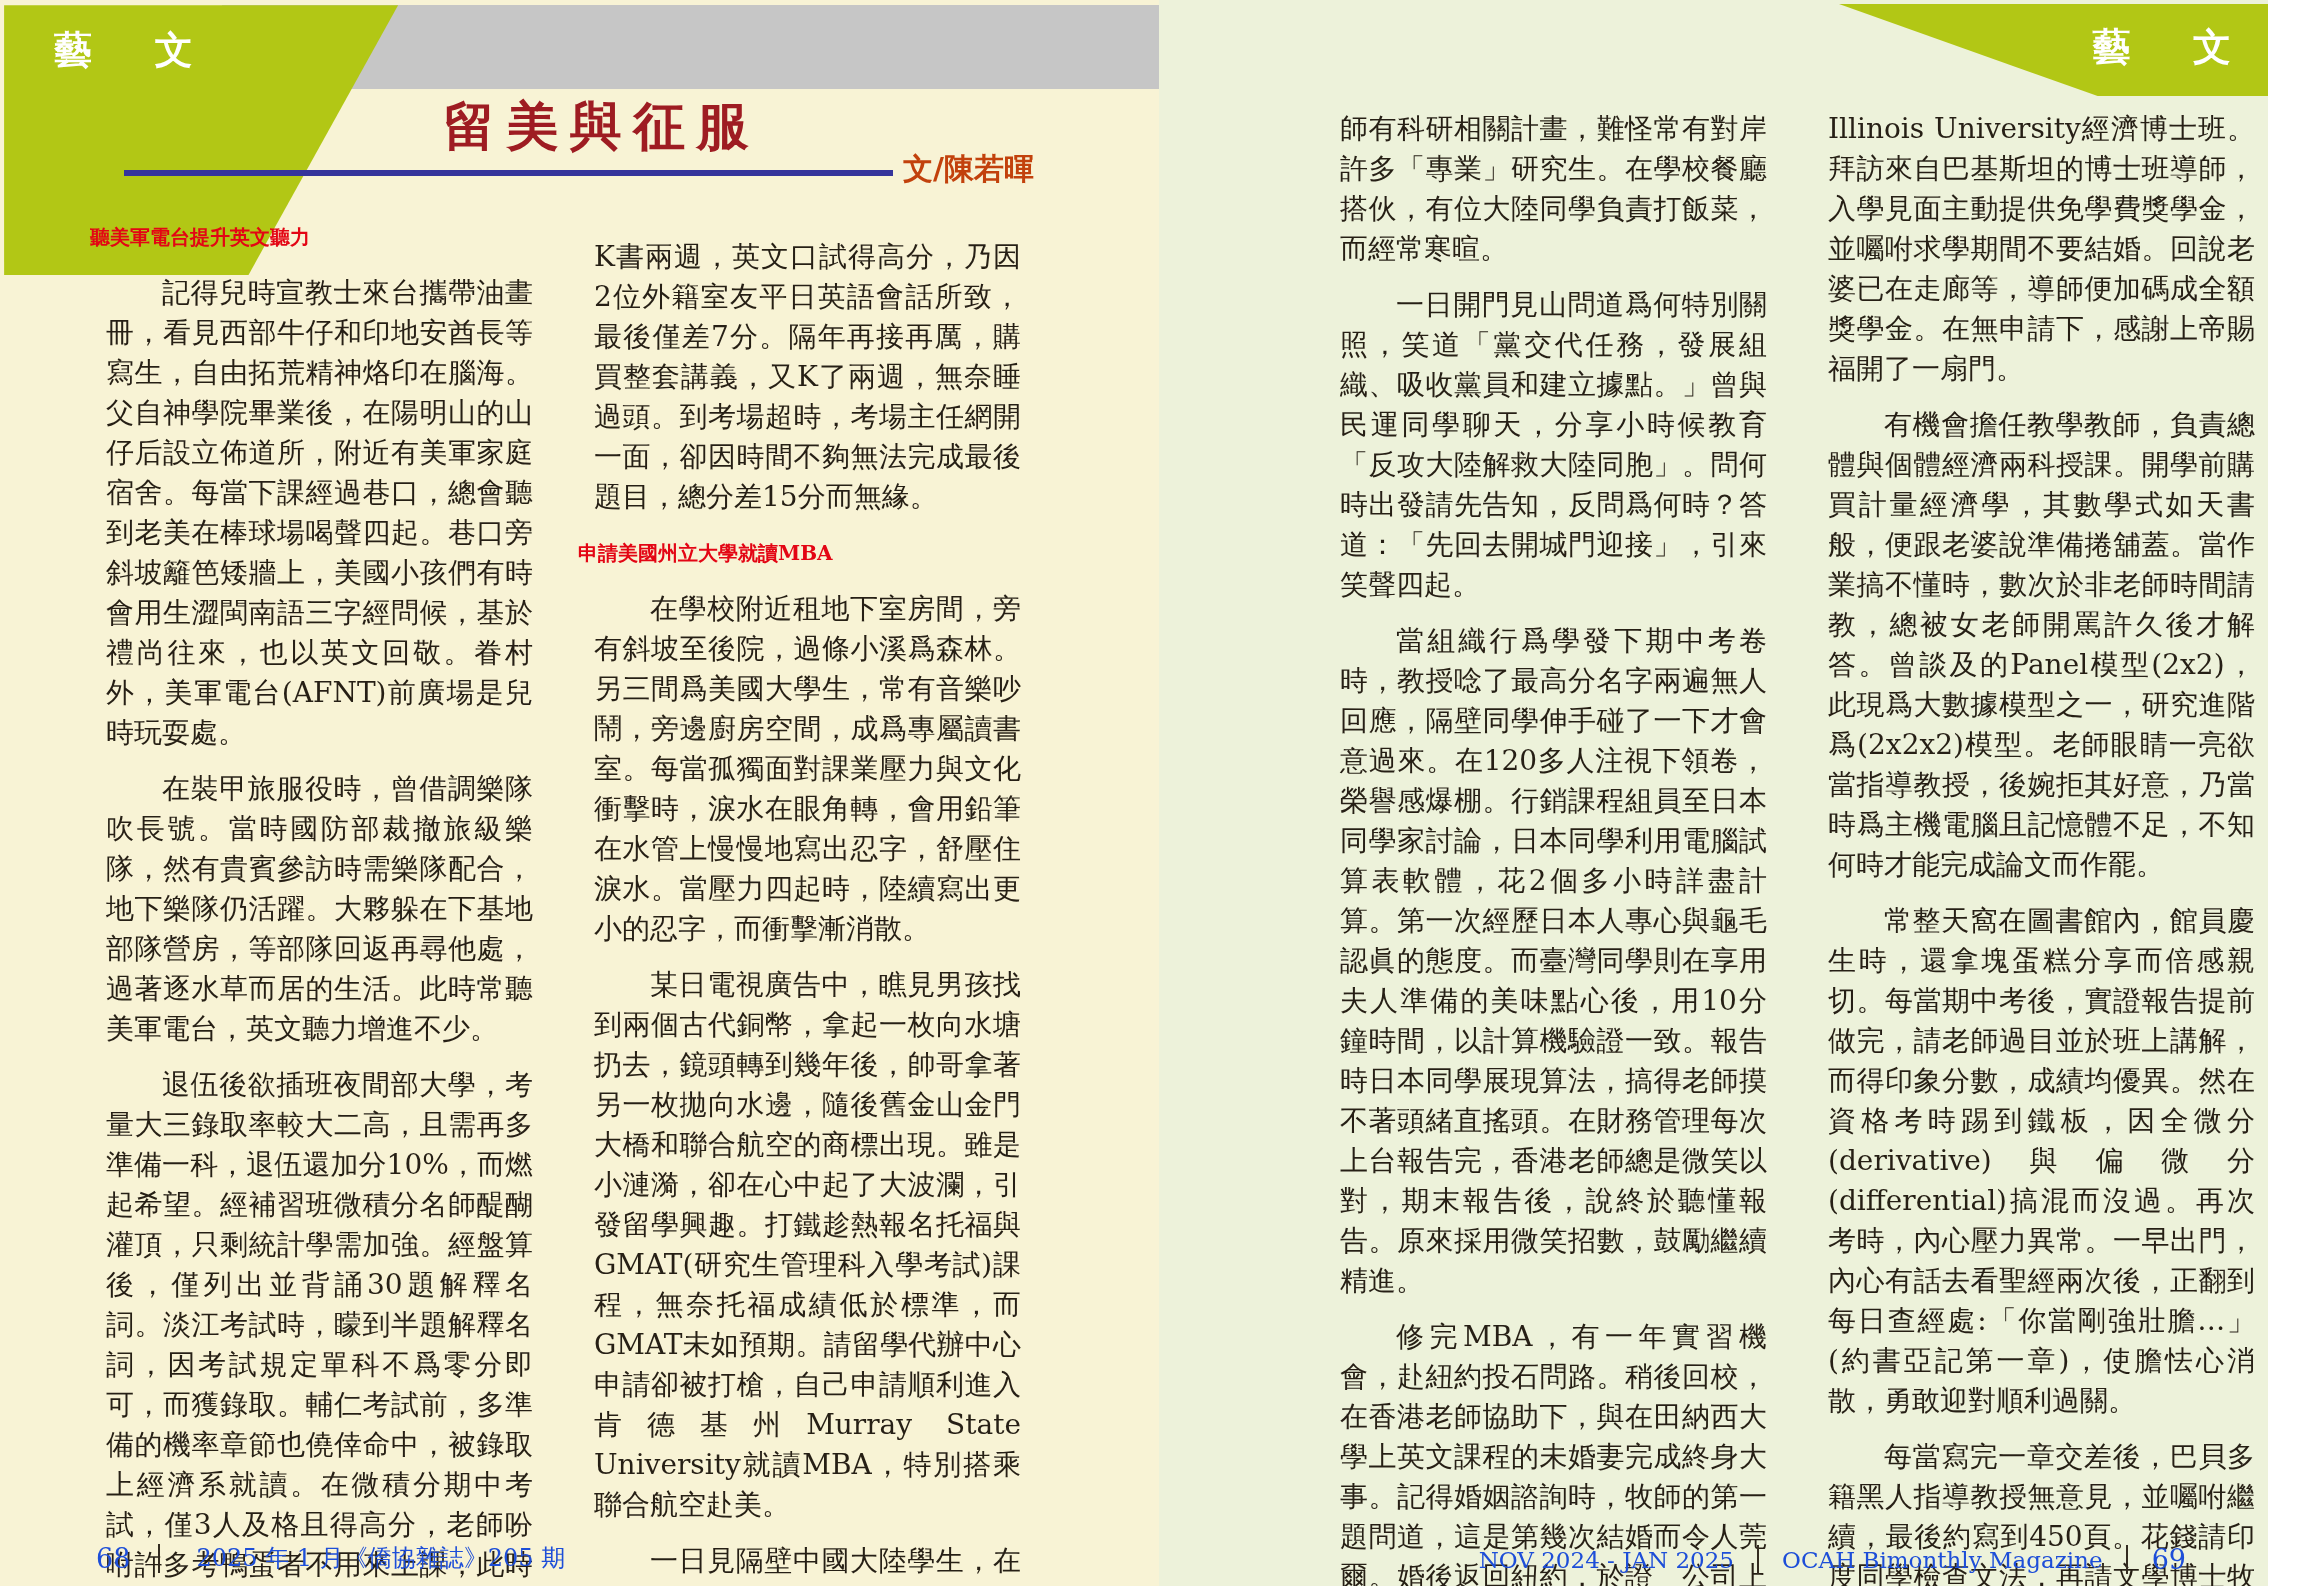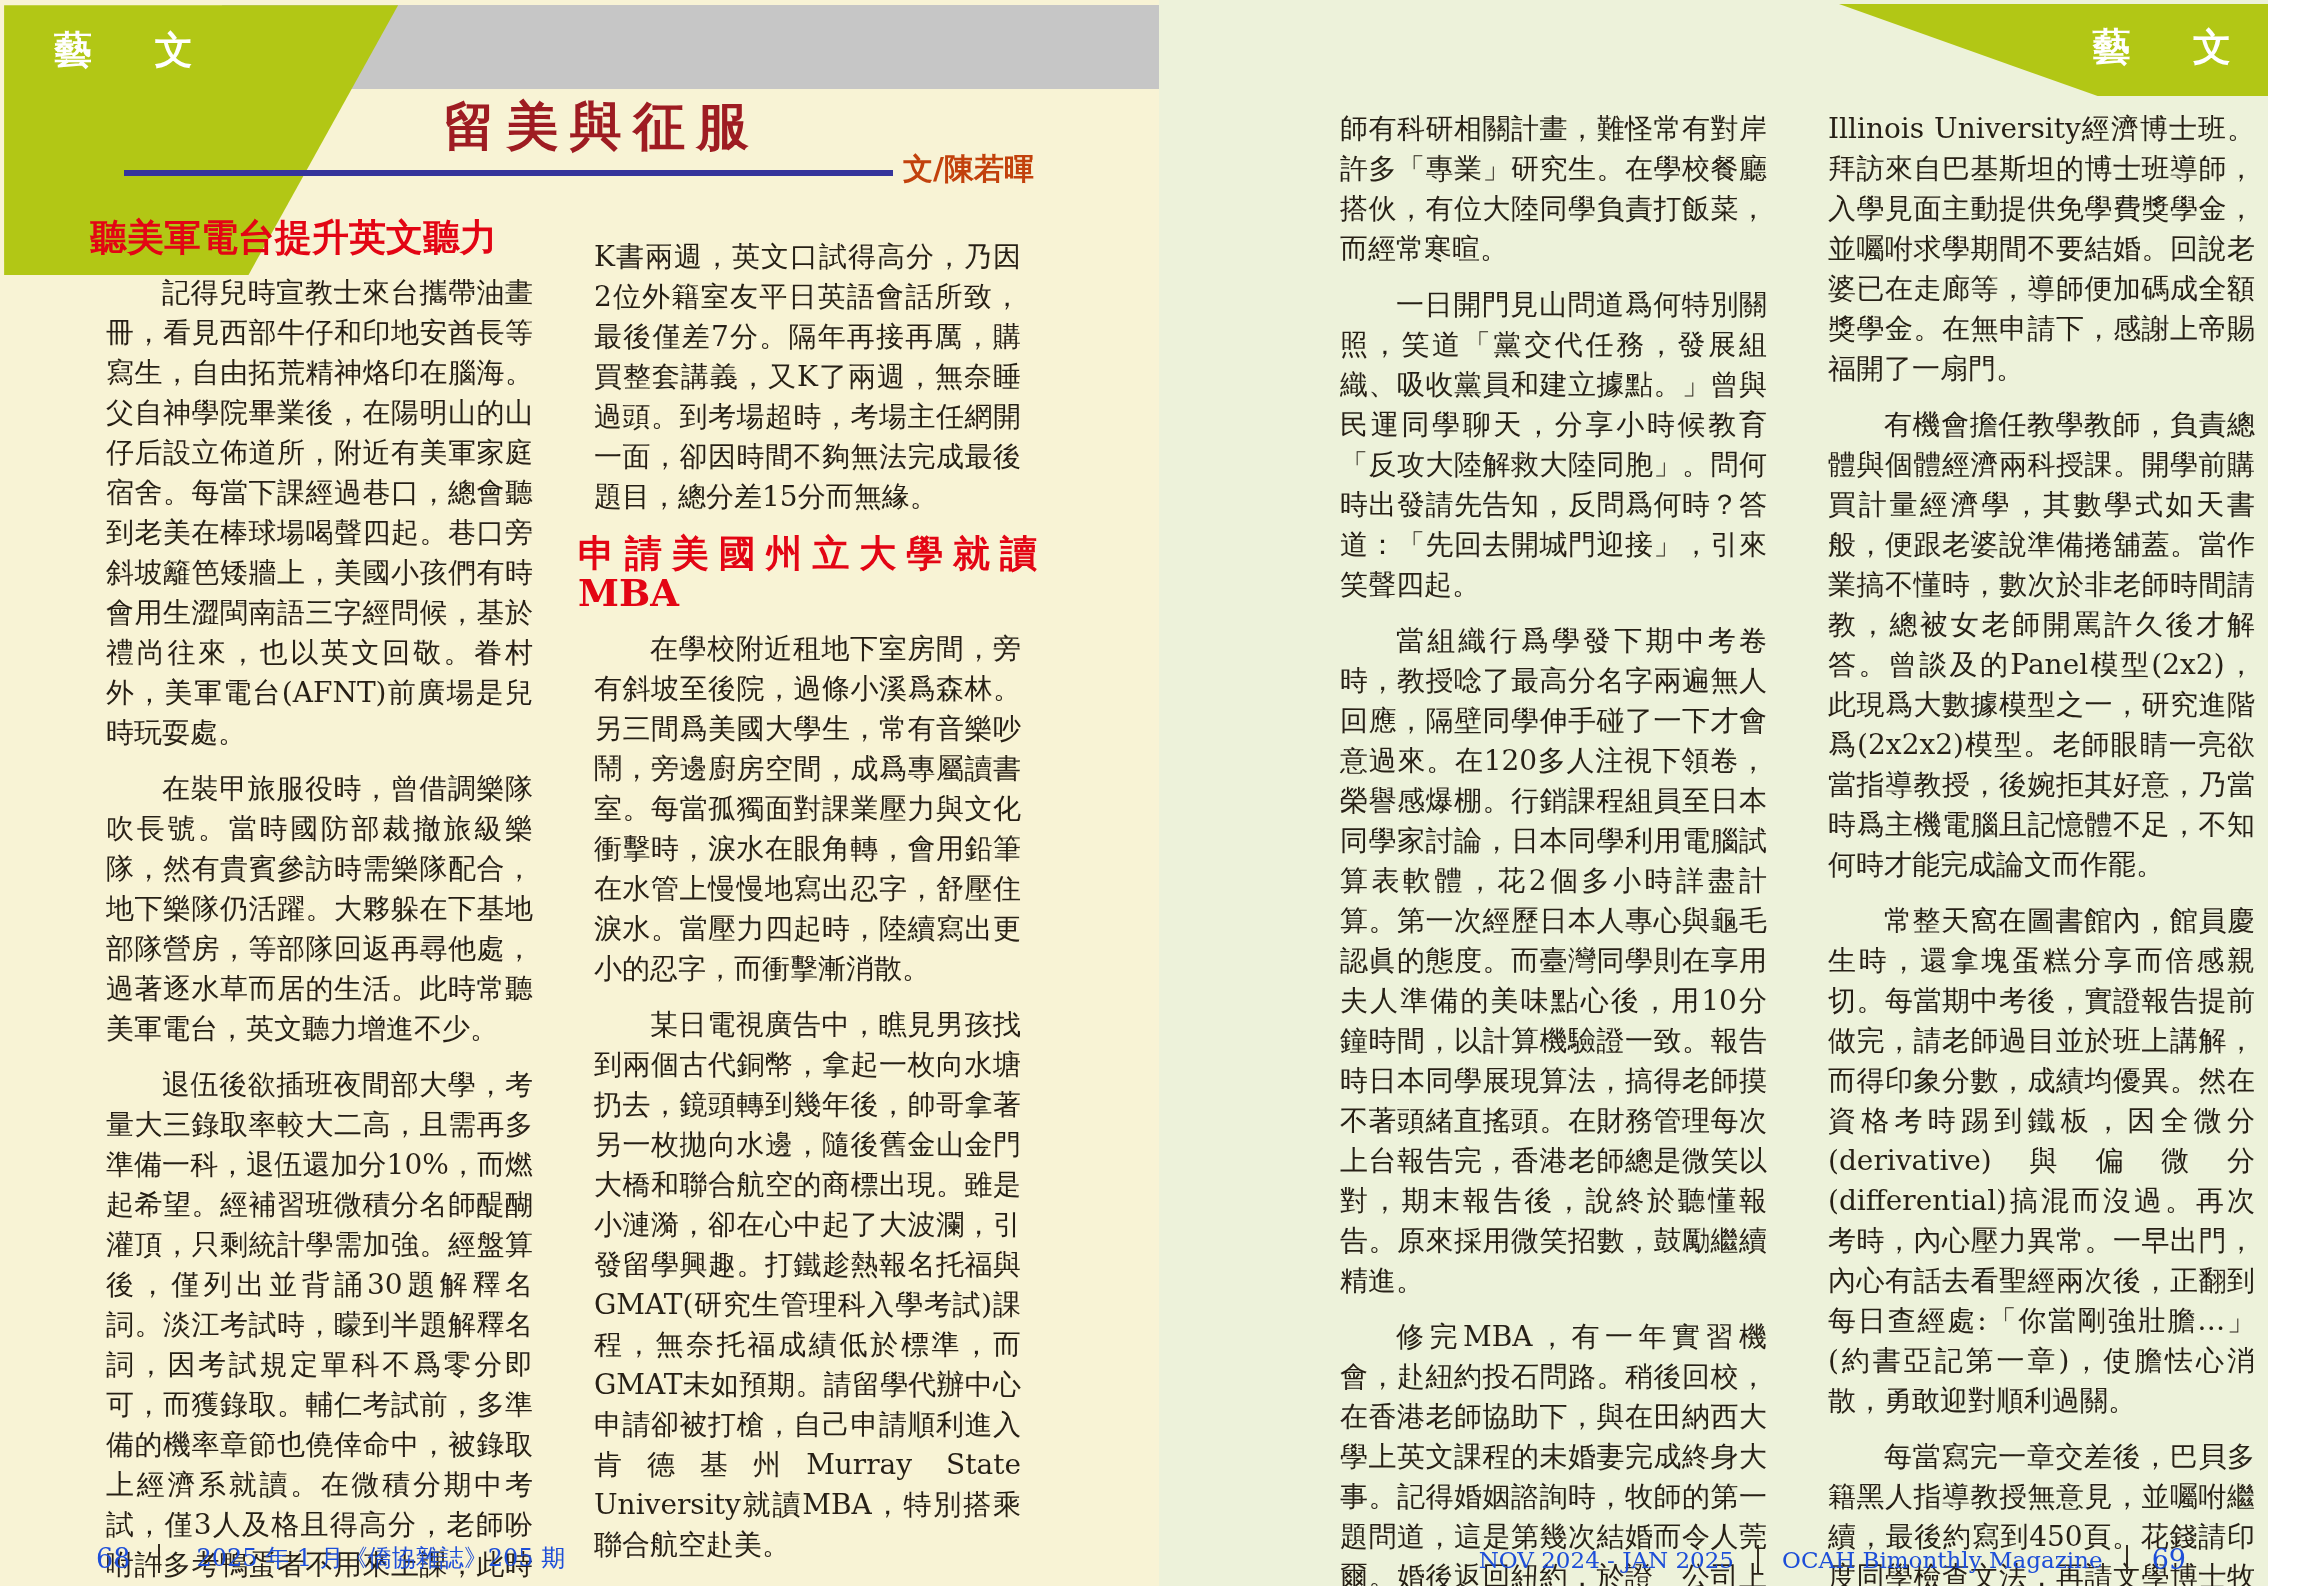--- a/index.html
+++ b/index.html
@@ -27,21 +27,21 @@
   #byline-rule{position:absolute;left:124px;top:170px;width:769px;height:5.7px;background:#35349b;}
   #byline{position:absolute;left:903px;top:149px;font-size:30px;font-weight:bold;color:#c2410c;white-space:nowrap;}
 
   
   .col{position:absolute;width:459px;font-size:28px;line-height:40px;color:#261f15;
        text-align:justify;text-justify:inter-ideograph;}
   #col-1{left:90px;top:217px;}
   #col-2{left:578px;top:221px;}
   #col-3{left:1324px;top:93px;}
   #col-4{left:1812px;top:93px;}
-  .col-heading{color:#e30514;font-weight:bold;font-size:37px;line-height:40px;margin:0;}
+  .col-heading{color:#e30514;font-weight:bold;font-size:20px;line-height:40px;margin:0;}
   .para{margin:16px;text-indent:2em;}
   .para.no-indent{text-indent:0;}
 
   
   .footer{position:absolute;display:flex;align-items:center;color:#1d4ed8;font-size:24px;white-space:nowrap;}
   #footer-left{left:96px;top:1542px;}
   #footer-right{right:82px;top:1544px;font-size:23px;text-align:right;}
   .footer .vbar{width:2.1px;height:29px;background:#332b20;display:inline-block;}
   #footer-left .vbar{margin:0 36px 0 28px;}
   #footer-right .vbar{margin:0 23px;}

